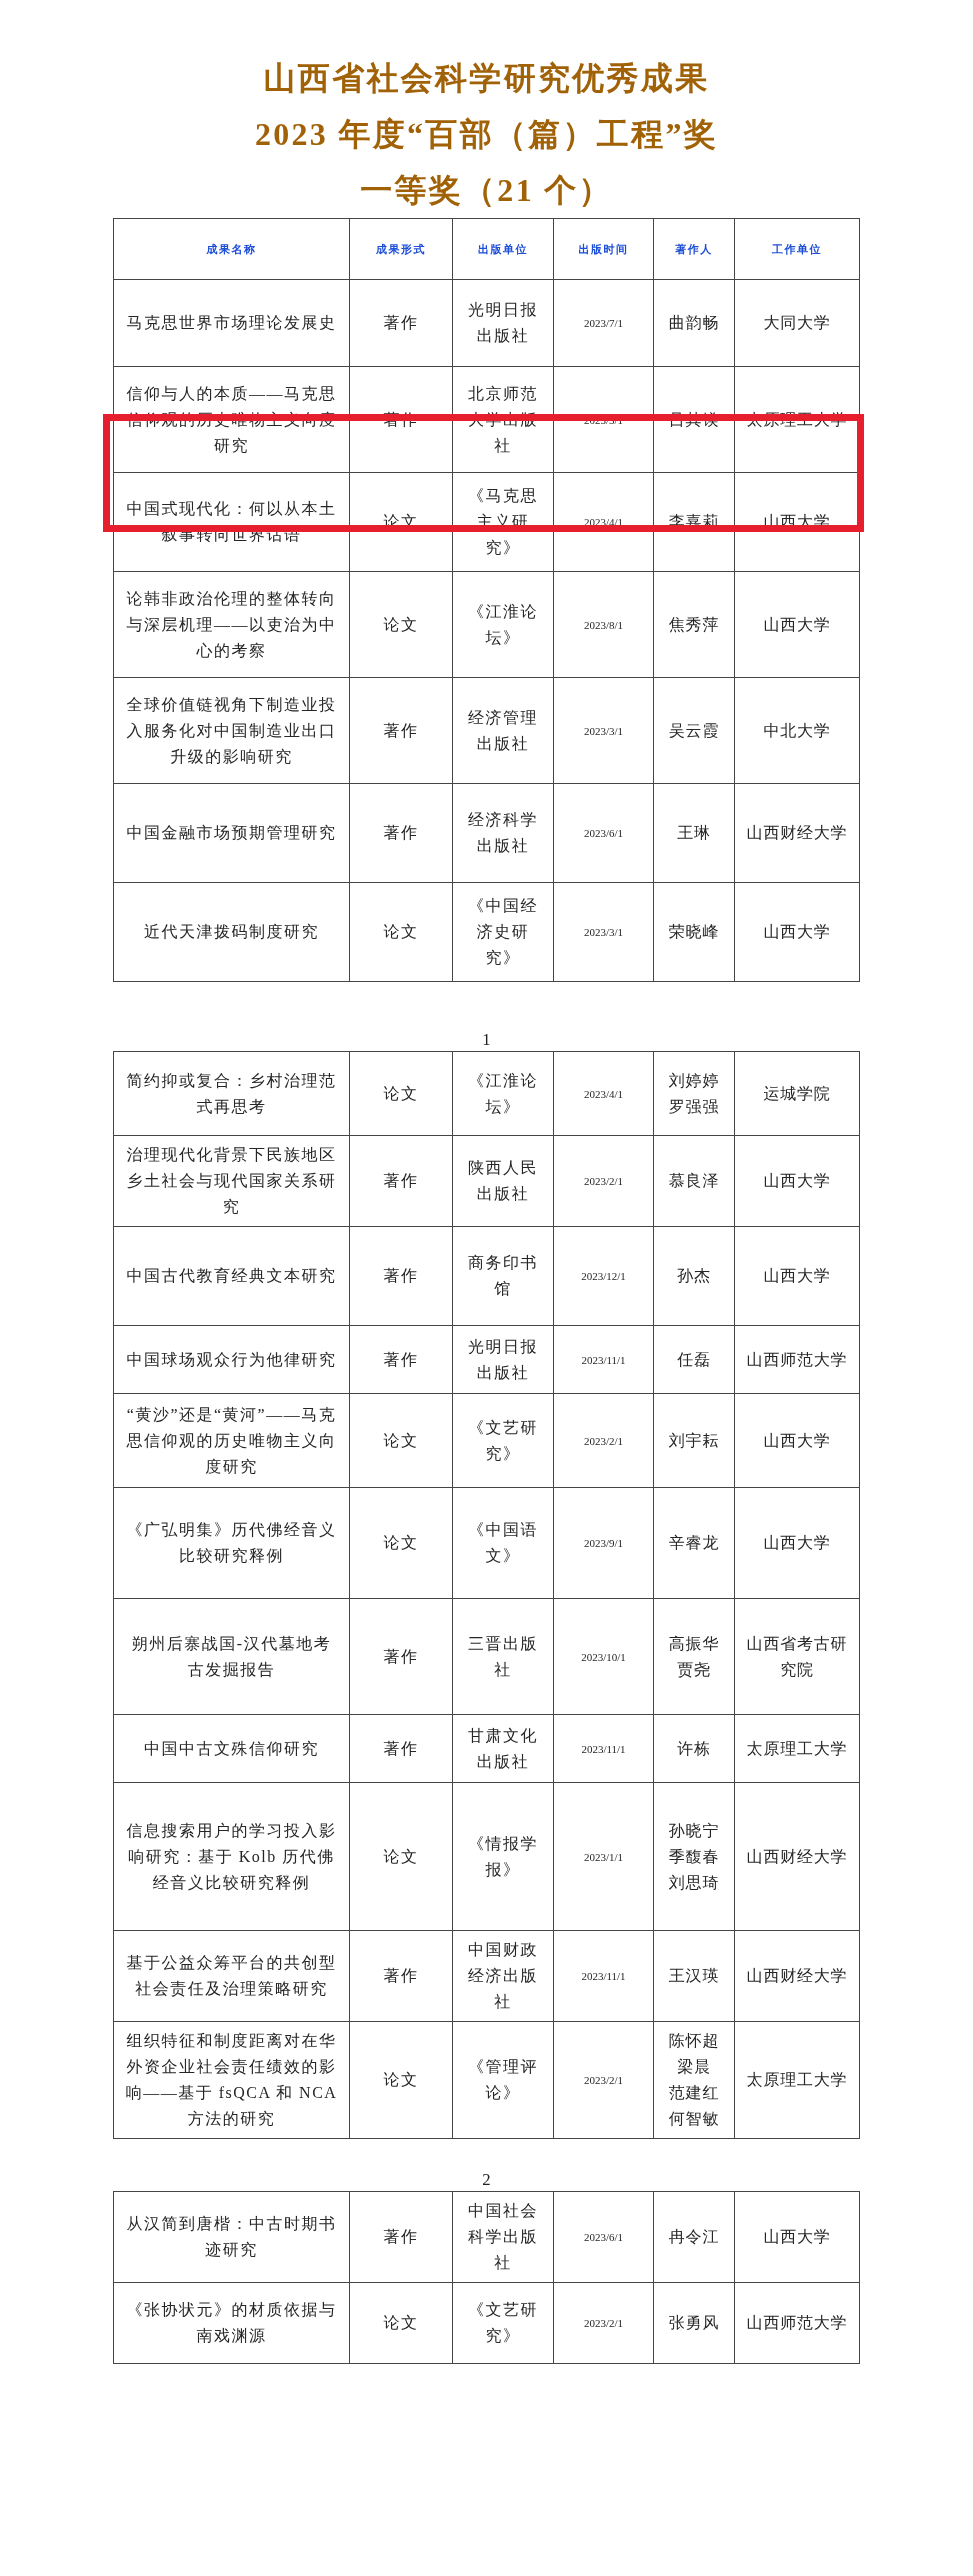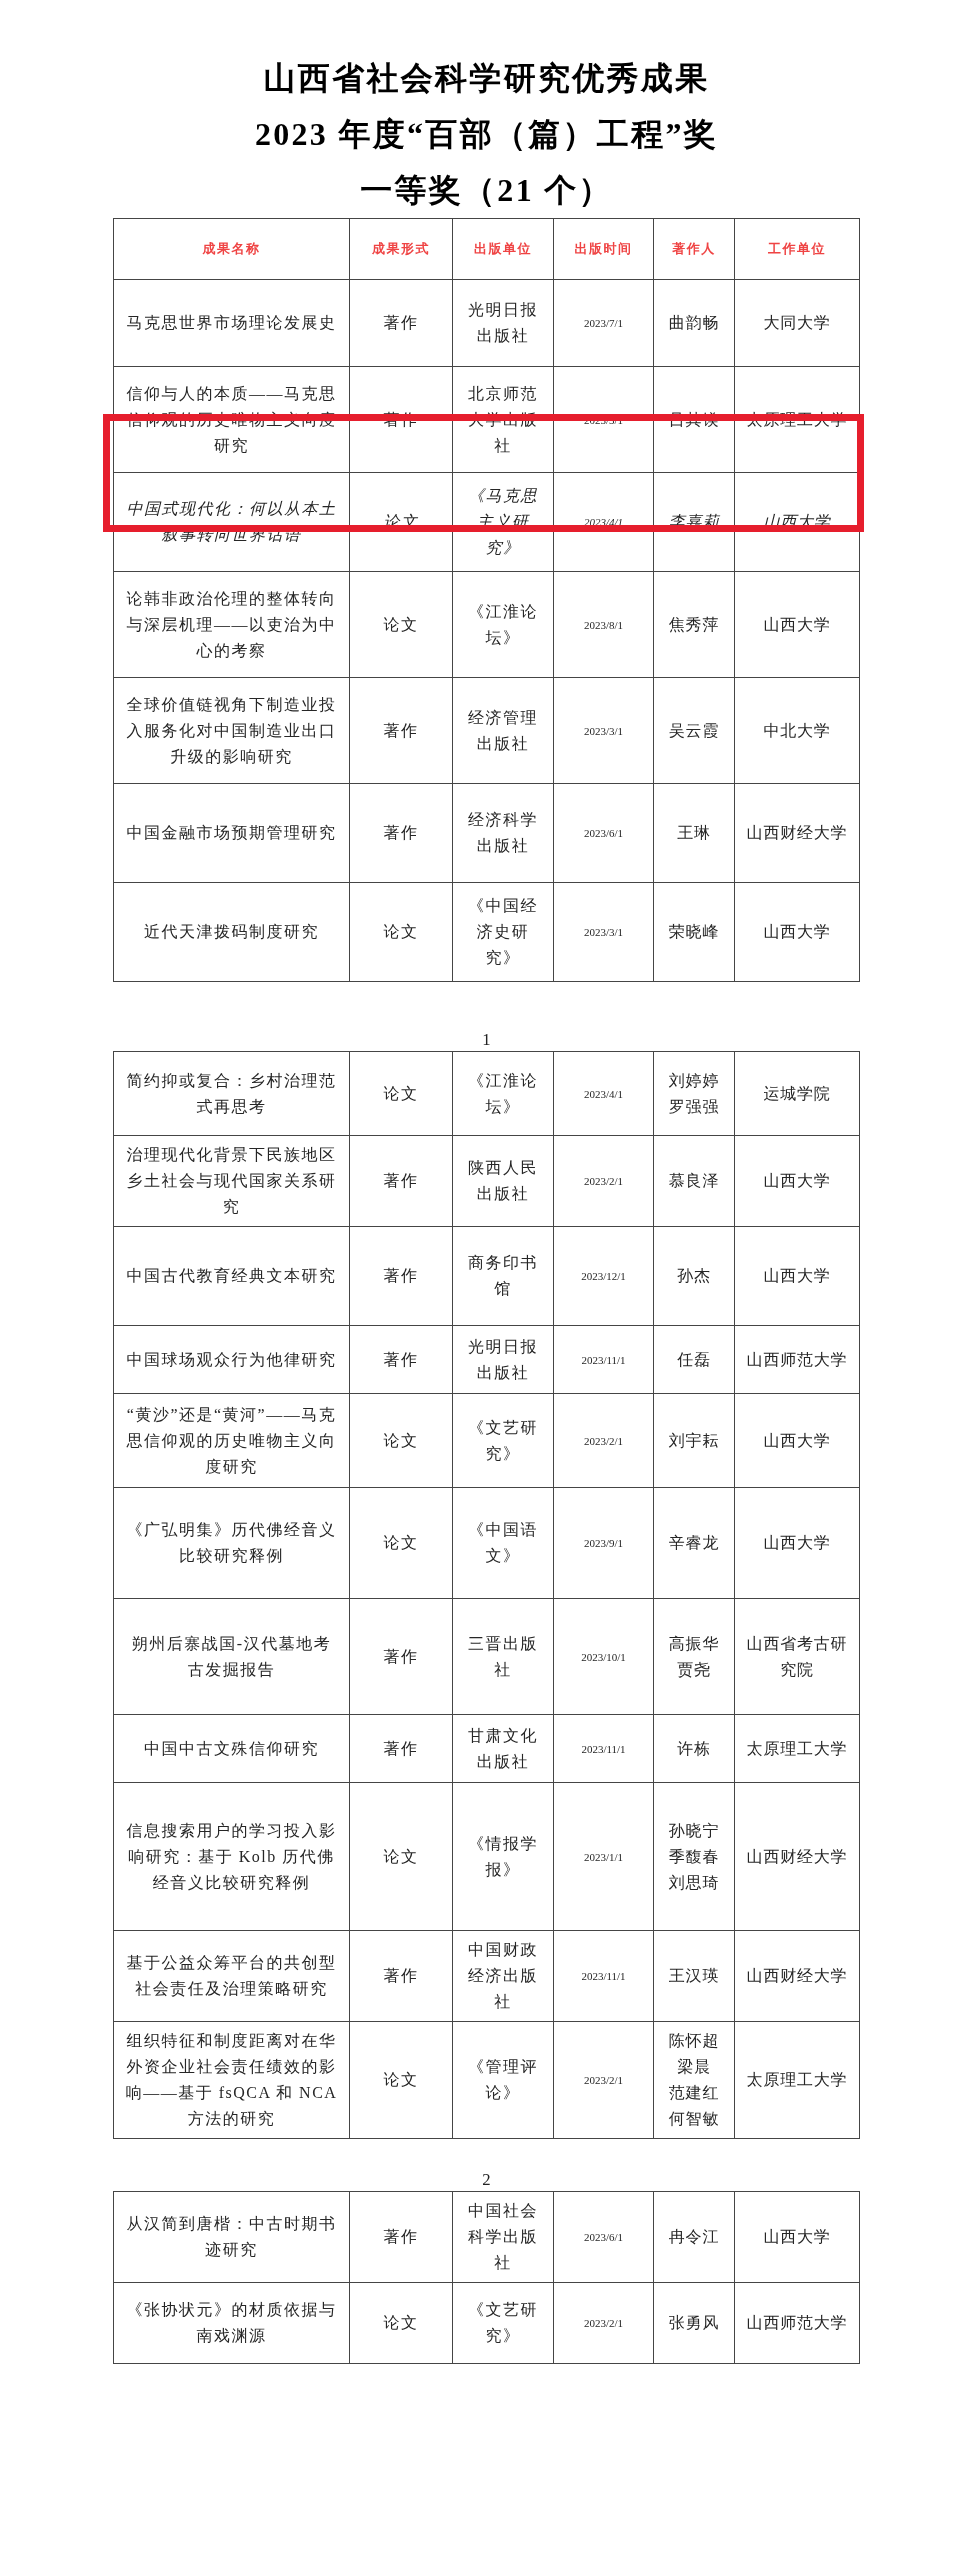--- a/index.html
+++ b/index.html
@@ -9,41 +9,41 @@
     width:973px; height:2576px;
     margin:0 auto;
     background:#ffffff;
     overflow:hidden;
     font-family:"Liberation Serif","DejaVu Serif",serif;
     color:#222222;
   }
   .titles { padding-top:50px; text-align:center; }
   .title-line {
     font-size:32px; font-weight:700; line-height:56px;
-    letter-spacing:2.3px; color:#000000;
+    letter-spacing:2.3px; color:#a16207;
   }
   table.awards {
     border-collapse:collapse;
     table-layout:fixed;
     width:747px;
     margin:0 auto;
     background:#ffffff;
   }
   table.awards { border:1.5px solid #3c3c3c; }
   .awards th, .awards td {
     border:1.1px solid #454545;
     text-align:center; vertical-align:middle;
     font-size:16px; line-height:26px;
     padding:6px 10.6px;
     letter-spacing:1.5px;
     color:#262626;
     word-break:break-word;
   }
   .awards thead tr { height:61px; }
-  .awards th { font-weight:700; font-size:13px; color:#ef4444; }
+  .awards th { font-weight:700; font-size:11px; color:#1d4ed8; }
   .awards td.c-date { white-space:nowrap; letter-spacing:0; padding:6px 3px; font-size:11px; }
   .awards td.c-unit { letter-spacing:0.8px; padding:6px 7.6px; }
   .awards td.c-authors { letter-spacing:0.8px; padding:6px 3px; }
   .page-num { text-align:center; font-size:16.7px; line-height:23px; color:#222; }
   .pn-1 { margin-top:46px; }
   .pn-2 { margin-top:29px; }
   .tbl-1 { margin-top:7.6px; }
   .tbl-2 { margin-top:13px; }
   .tbl-3 { margin-top:11.4px; }
   .red-box {
@@ -96,21 +96,21 @@
         <tr style="height: 106px;">
           <td class="c-name">信仰与人的本质——马克思信仰观的历史唯物主义向度研究</td>
           <td class="c-form">著作</td>
           <td class="c-publisher">北京师范大学出版社</td>
           <td class="c-date">2023/3/1</td>
           <td class="c-authors">
             <div>吕其镁</div>
           </td>
           <td class="c-unit">太原理工大学</td>
         </tr>
-        <tr style="height: 99px; font-style: italic;">
+        <tr style="height: 99px;">
           <td class="c-name">中国式现代化：何以从本土叙事转向世界话语</td>
           <td class="c-form">论文</td>
           <td class="c-publisher">《马克思主义研究》</td>
           <td class="c-date">2023/4/1</td>
           <td class="c-authors">
             <div>李嘉莉</div>
           </td>
           <td class="c-unit">山西大学</td>
         </tr>
         <tr style="height: 106px;">

